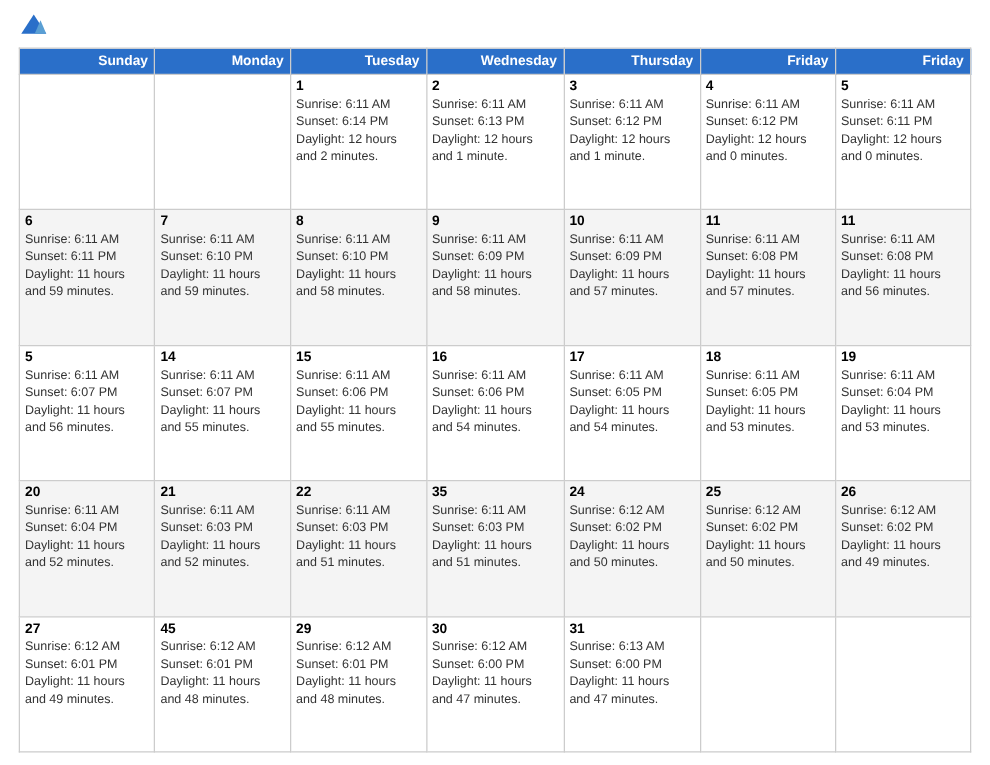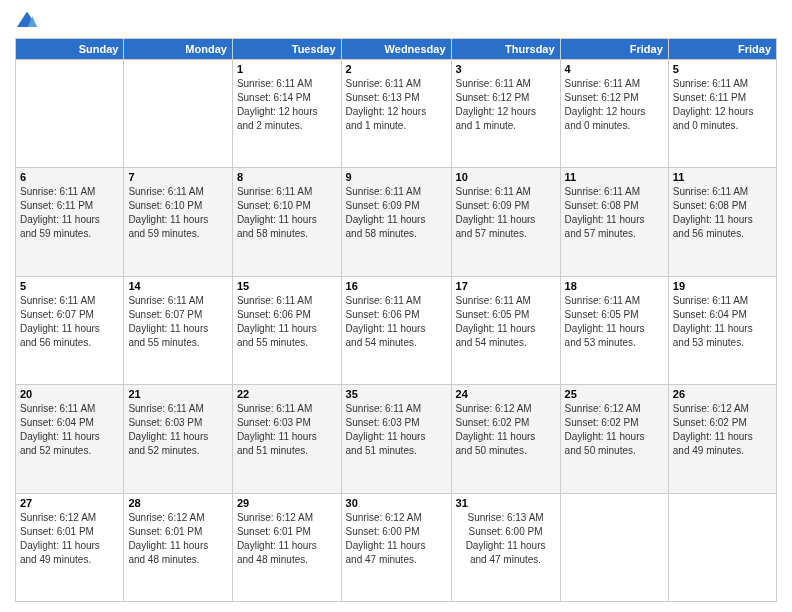--- a/index.html
+++ b/index.html
@@ -318,21 +318,21 @@
         </tr>
         <tr>
           <td>
             <div class="day-num">27</div>
             <div class="day-info" style="white-space: pre-line;">Sunrise: 6:12 AM
 Sunset: 6:01 PM
 Daylight: 11 hours
 and 49 minutes.</div>
           </td>
           <td>
-            <div class="day-num">28</div>
+            <div class="day-num">45</div>
             <div class="day-info" style="white-space: pre-line;">Sunrise: 6:12 AM
 Sunset: 6:01 PM
 Daylight: 11 hours
 and 48 minutes.</div>
           </td>
           <td>
             <div class="day-num">29</div>
             <div class="day-info" style="white-space: pre-line;">Sunrise: 6:12 AM
 Sunset: 6:01 PM
 Daylight: 11 hours
@@ -340,21 +340,21 @@
           </td>
           <td>
             <div class="day-num">30</div>
             <div class="day-info" style="white-space: pre-line;">Sunrise: 6:12 AM
 Sunset: 6:00 PM
 Daylight: 11 hours
 and 47 minutes.</div>
           </td>
           <td>
             <div class="day-num">31</div>
-            <div class="day-info" style="white-space: pre-line; text-align: center;">Sunrise: 6:13 AM
+            <div class="day-info" style="white-space: pre-line;">Sunrise: 6:13 AM
 Sunset: 6:00 PM
 Daylight: 11 hours
 and 47 minutes.</div>
           </td>
           <td class="empty"></td>
           <td class="empty"></td>
         </tr>
       </tbody>
   </table>
 </div>

